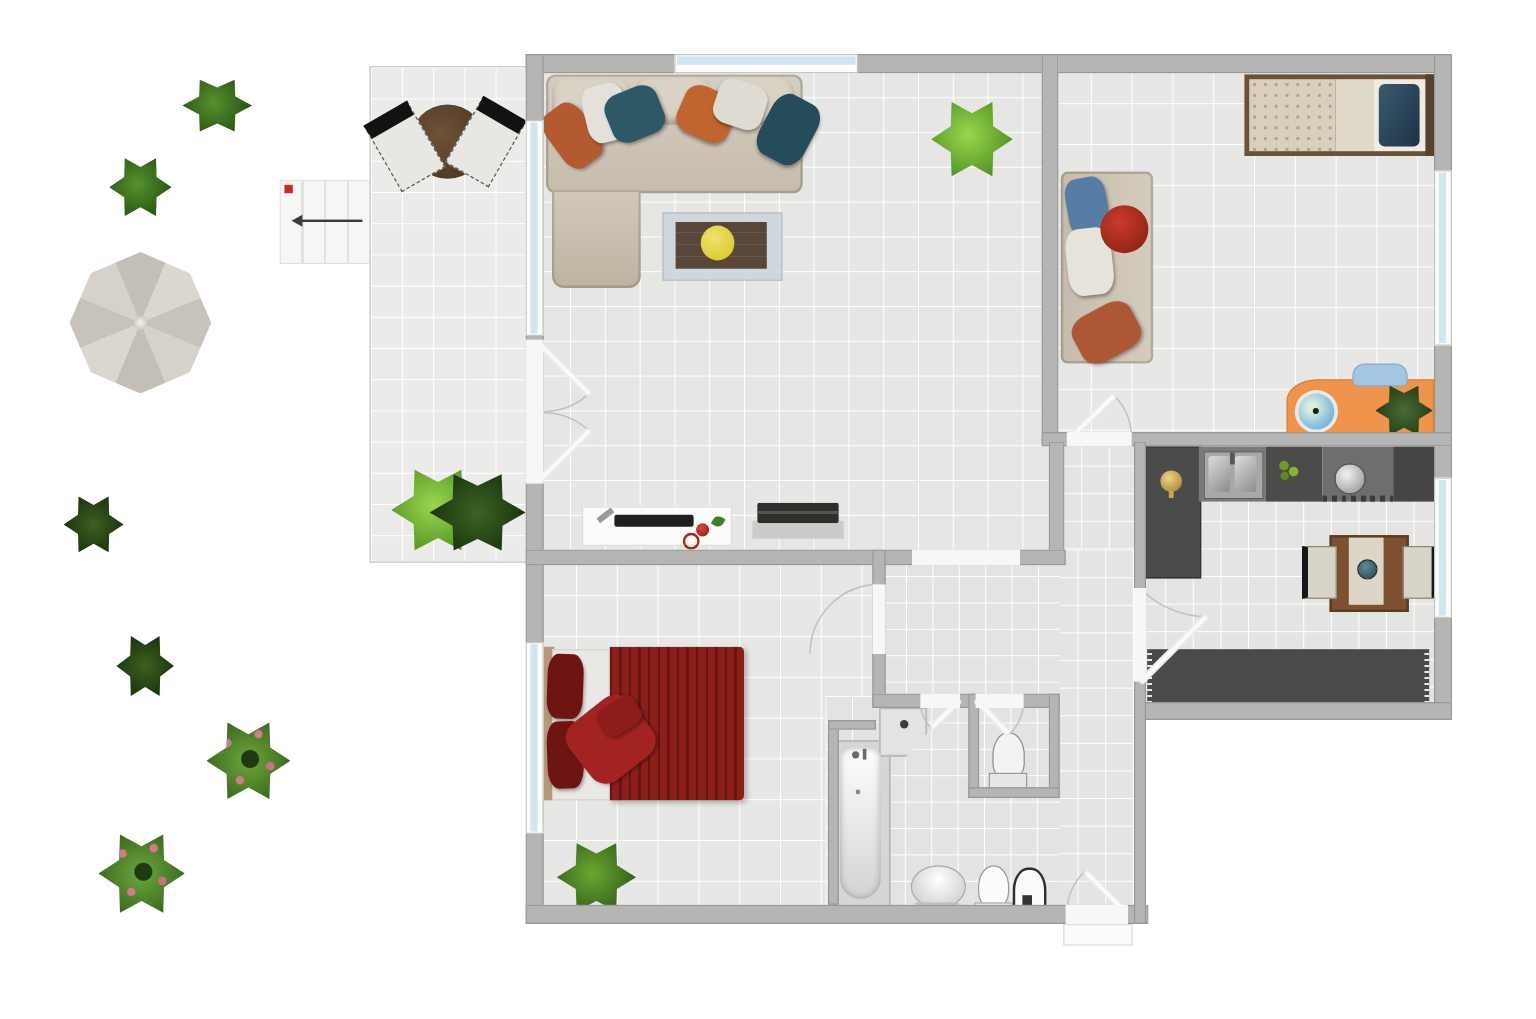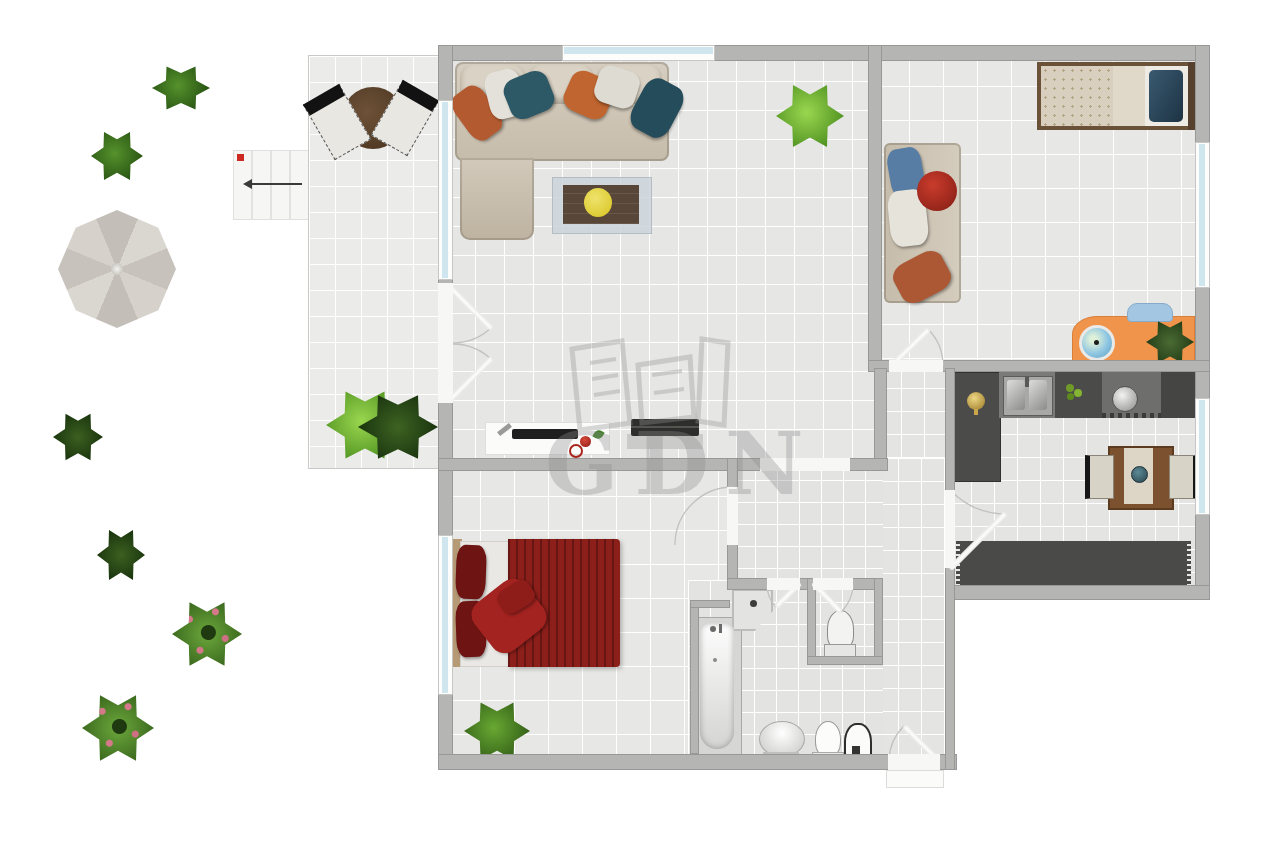--- a/index.html
+++ b/index.html
@@ -284,23 +284,14 @@
       <path d="M452 289 L490 327"></path>
       <path d="M452 398 L490 360"></path>
       <path d="M892 365 L927 331"></path>
       <path d="M952 567 L1004 515"></path>
       <path d="M798 585 L778 605"></path>
       <path d="M815 585 L839 610"></path>
       <path d="M937 759 L906 728"></path>
     </g>
   </svg>
 
-  <div class="abs z8" style="left:545px;top:335px;width:400px;height:180px;pointer-events:none;">
-    <svg width="200" height="95" viewBox="0 0 200 95" style="position:absolute;left:15px;top:0;" fill="none" stroke="rgba(145,145,145,.35)" stroke-width="5">
-      <path d="M12 14 L62 6 L70 88 L20 95 Z"></path>
-      <path d="M78 30 L130 22 L134 82 L82 88 Z"></path>
-      <path d="M142 4 L168 8 L164 90 L138 86 Z"></path>
-      <path d="M30 28 L56 24 M32 44 L58 40 M34 60 L60 56 M92 40 L122 36 M94 58 L124 54" stroke-width="4"></path>
-    </svg>
-    <div class="wm" style="left:0;top:78px;position:absolute;">GDN</div>
-  </div>
 
 </div>
 
 </body></html>

